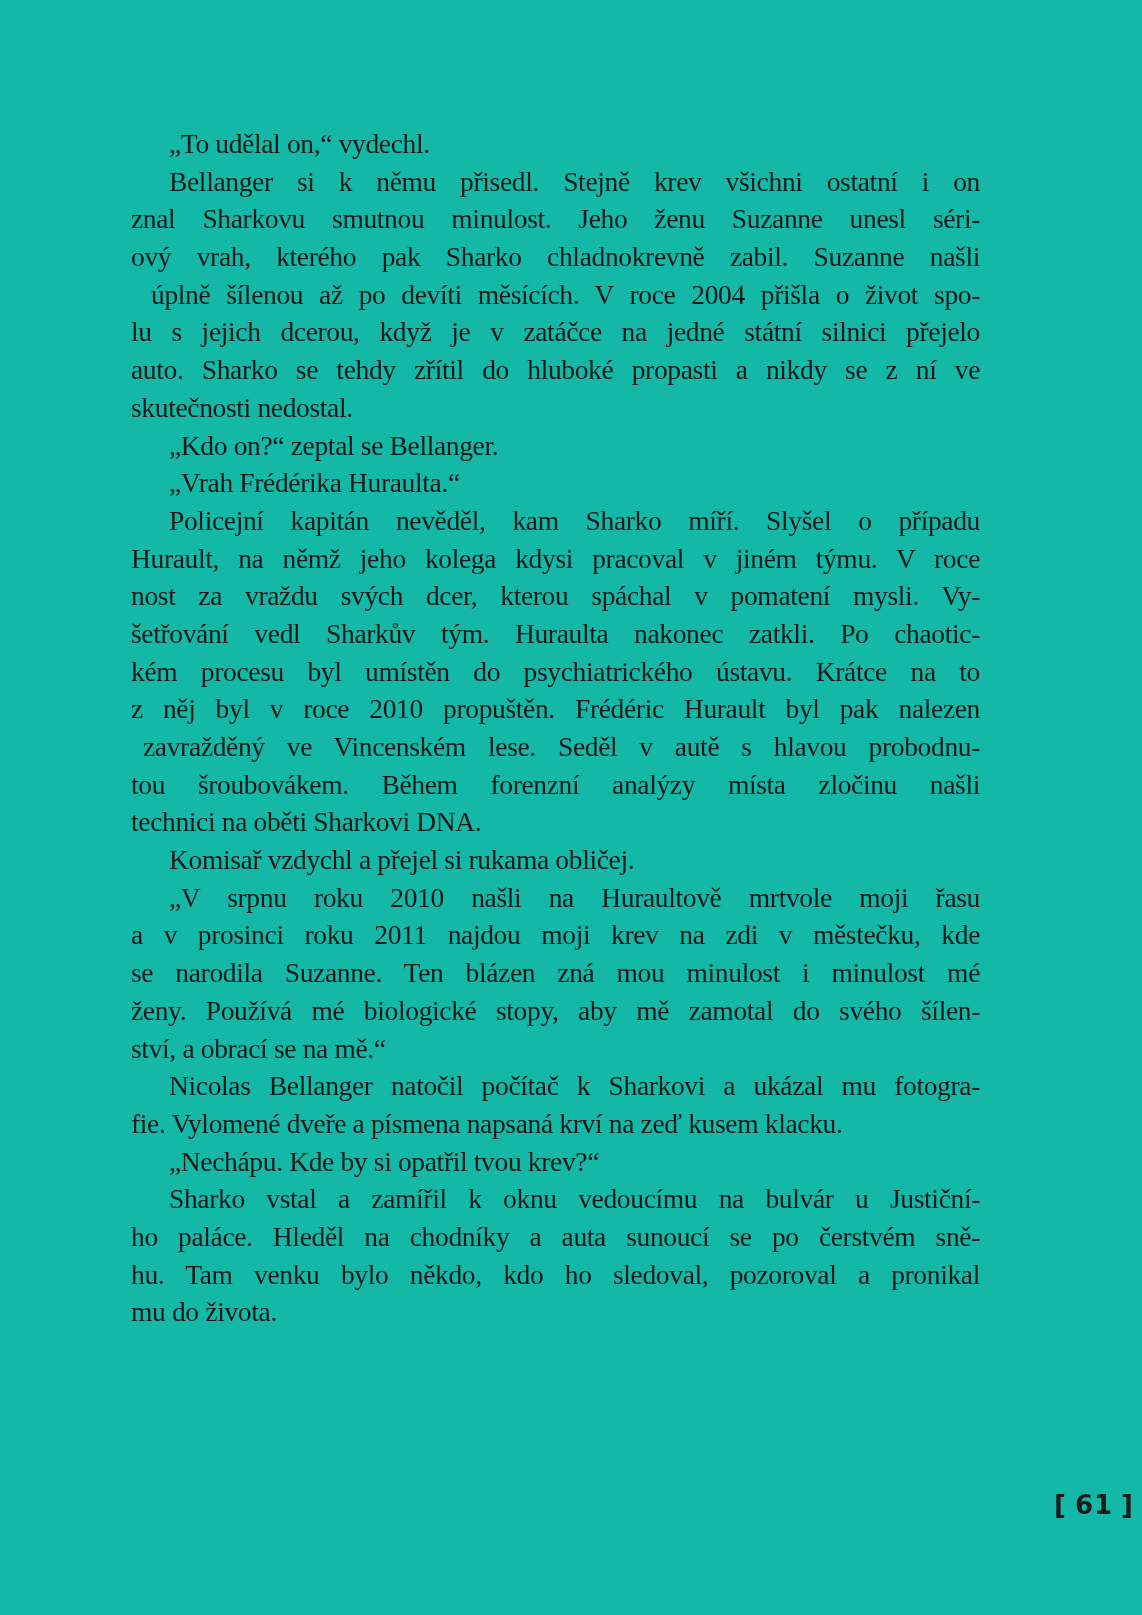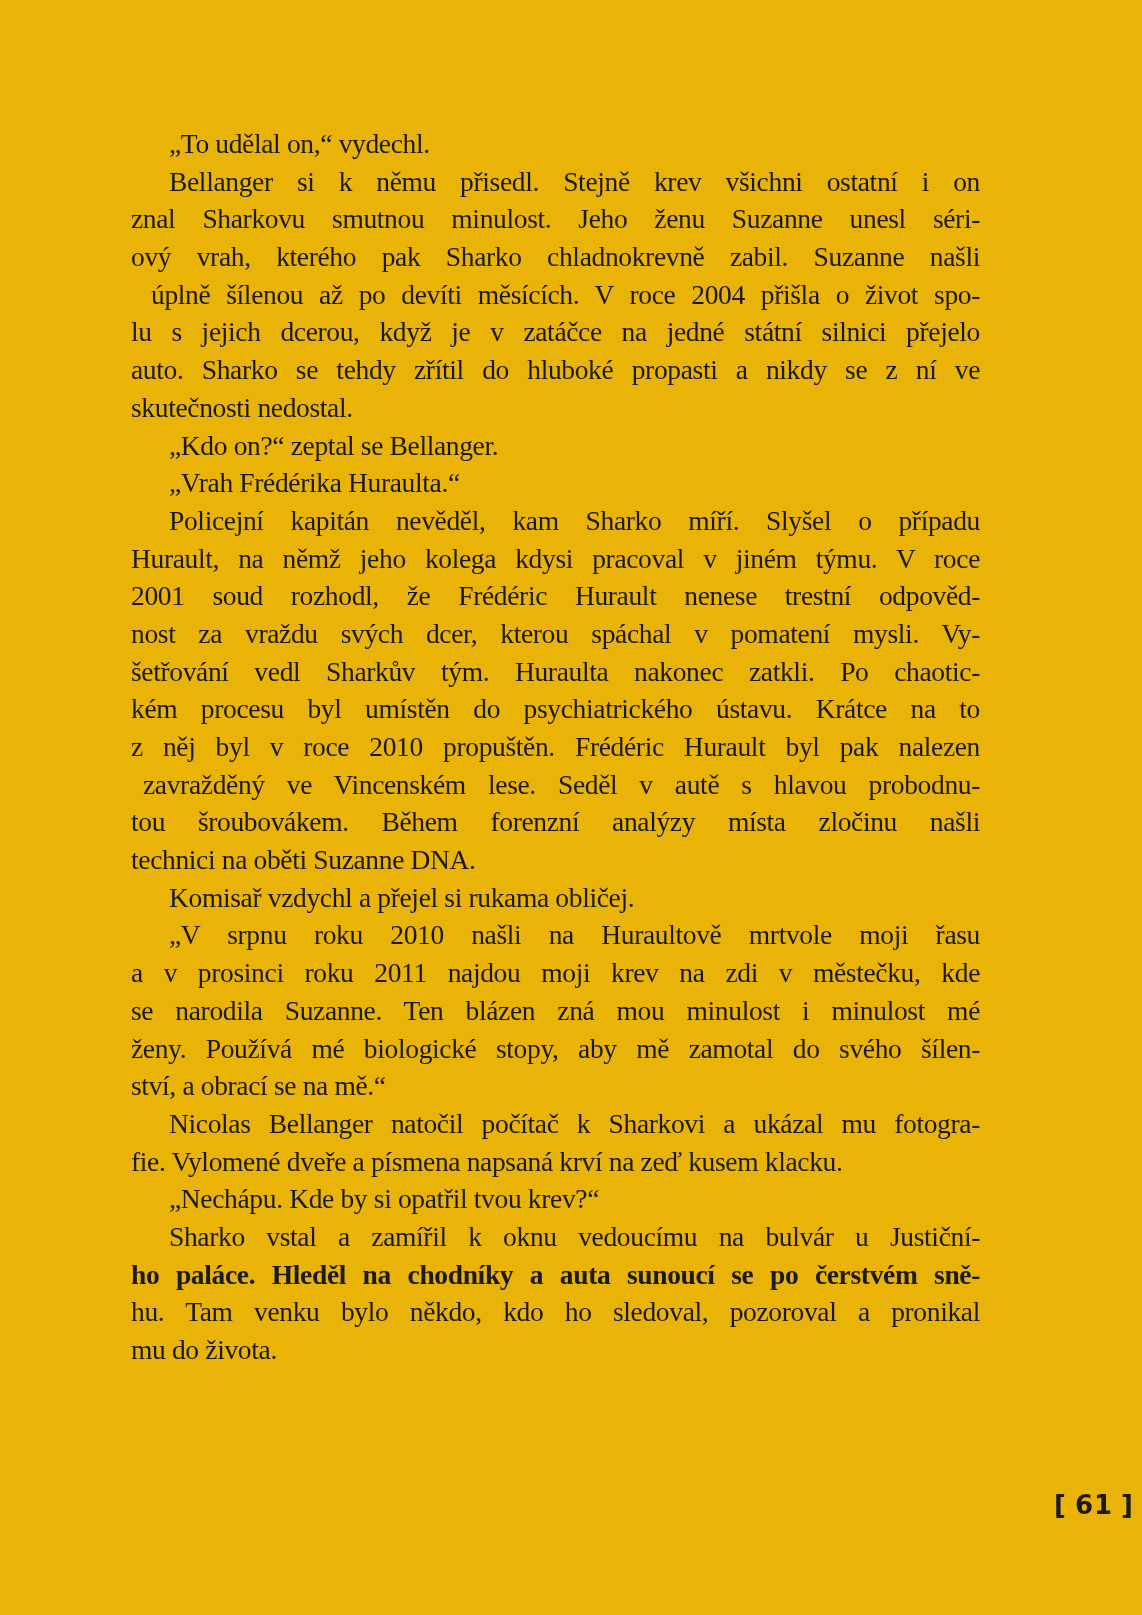--- a/index.html
+++ b/index.html
@@ -12,21 +12,21 @@
       height: 1615px;
       position: relative;
       overflow: hidden;
     }
     .page {
       position: absolute;
       left: 0;
       top: 0;
       width: 1142px;
       height: 1615px;
-      background: #eab308;
+      background: #14b8a6;
     }
     .text-block {
       position: absolute;
       left: 131px;
       top: 125px;
       width: 849px;
       font-family: "Liberation Serif", "DejaVu Serif", serif;
       font-size: 27.5px;
       line-height: 37.7px;
       color: #1a1a1a;
@@ -79,38 +79,37 @@
       <span class="line just" style="white-space: nowrap;">znal Sharkovu smutnou minulost. Jeho ženu Suzanne unesl séri-</span>
       <span class="line just" style="white-space: nowrap;">ový vrah, kterého pak Sharko chladnokrevně zabil. Suzanne našli</span>
       <span class="line just" style="white-space: nowrap; margin-left: 20px;">úplně šílenou až po devíti měsících. V roce 2004 přišla o život spo-</span>
       <span class="line just" style="white-space: nowrap;">lu s jejich dcerou, když je v zatáčce na jedné státní silnici přejelo</span>
       <span class="line just" style="white-space: nowrap;">auto. Sharko se tehdy zřítil do hluboké propasti a nikdy se z ní ve</span>
       <span class="line last" style="white-space: nowrap;">skutečnosti nedostal.</span>
       <span class="line last indent" style="white-space: nowrap;">„Kdo on?“ zeptal se Bellanger.</span>
       <span class="line last indent" style="white-space: nowrap;">„Vrah Frédérika Huraulta.“</span>
       <span class="line just indent" style="white-space: nowrap;">Policejní kapitán nevěděl, kam Sharko míří. Slyšel o případu</span>
       <span class="line just" style="white-space: nowrap;">Hurault, na němž jeho kolega kdysi pracoval v jiném týmu. V roce</span>
-      <span class="line just" style="white-space: nowrap;">2001 soud rozhodl, že Frédéric Hurault nenese trestní odpověd-</span>
       <span class="line just" style="white-space: nowrap;">nost za vraždu svých dcer, kterou spáchal v pomatení mysli. Vy-</span>
       <span class="line just" style="white-space: nowrap;">šetřování vedl Sharkův tým. Huraulta nakonec zatkli. Po chaotic-</span>
       <span class="line just" style="white-space: nowrap;">kém procesu byl umístěn do psychiatrického ústavu. Krátce na to</span>
       <span class="line just" style="white-space: nowrap;">z něj byl v roce 2010 propuštěn. Frédéric Hurault byl pak nalezen</span>
       <span class="line just" style="white-space: nowrap; margin-left: 12px;">zavražděný ve Vincenském lese. Seděl v autě s hlavou probodnu-</span>
       <span class="line just" style="white-space: nowrap;">tou šroubovákem. Během forenzní analýzy místa zločinu našli</span>
-      <span class="line last" style="white-space: nowrap;">technici na oběti Suzanne DNA.</span>
+      <span class="line last" style="white-space: nowrap;">technici na oběti Sharkovi DNA.</span>
       <span class="line last indent" style="white-space: nowrap;">Komisař vzdychl a přejel si rukama obličej.</span>
       <span class="line just indent" style="white-space: nowrap;">„V srpnu roku 2010 našli na Huraultově mrtvole moji řasu</span>
       <span class="line just" style="white-space: nowrap;">a v prosinci roku 2011 najdou moji krev na zdi v městečku, kde</span>
       <span class="line just" style="white-space: nowrap;">se narodila Suzanne. Ten blázen zná mou minulost i minulost mé</span>
       <span class="line just" style="white-space: nowrap;">ženy. Používá mé biologické stopy, aby mě zamotal do svého šílen-</span>
       <span class="line last" style="white-space: nowrap;">ství, a obrací se na mě.“</span>
       <span class="line just indent" style="white-space: nowrap;">Nicolas Bellanger natočil počítač k Sharkovi a ukázal mu fotogra-</span>
       <span class="line last" style="white-space: nowrap;">fie. Vylomené dveře a písmena napsaná krví na zeď kusem klacku.</span>
       <span class="line last indent" style="white-space: nowrap;">„Nechápu. Kde by si opatřil tvou krev?“</span>
       <span class="line just indent" style="white-space: nowrap;">Sharko vstal a zamířil k oknu vedoucímu na bulvár u Justiční-</span>
-      <span class="line just" style="white-space: nowrap; font-weight: bold;">ho paláce. Hleděl na chodníky a auta sunoucí se po čerstvém sně-</span>
+      <span class="line just" style="white-space: nowrap;">ho paláce. Hleděl na chodníky a auta sunoucí se po čerstvém sně-</span>
       <span class="line just" style="white-space: nowrap;">hu. Tam venku bylo někdo, kdo ho sledoval, pozoroval a pronikal</span>
       <span class="line last" style="white-space: nowrap;">mu do života.</span>
     </div>
   <div class="page-number">
     <span class="bracket">[</span><span>61</span><span class="bracket">]</span>
   </div>
 </div>
 
 </body></html>

